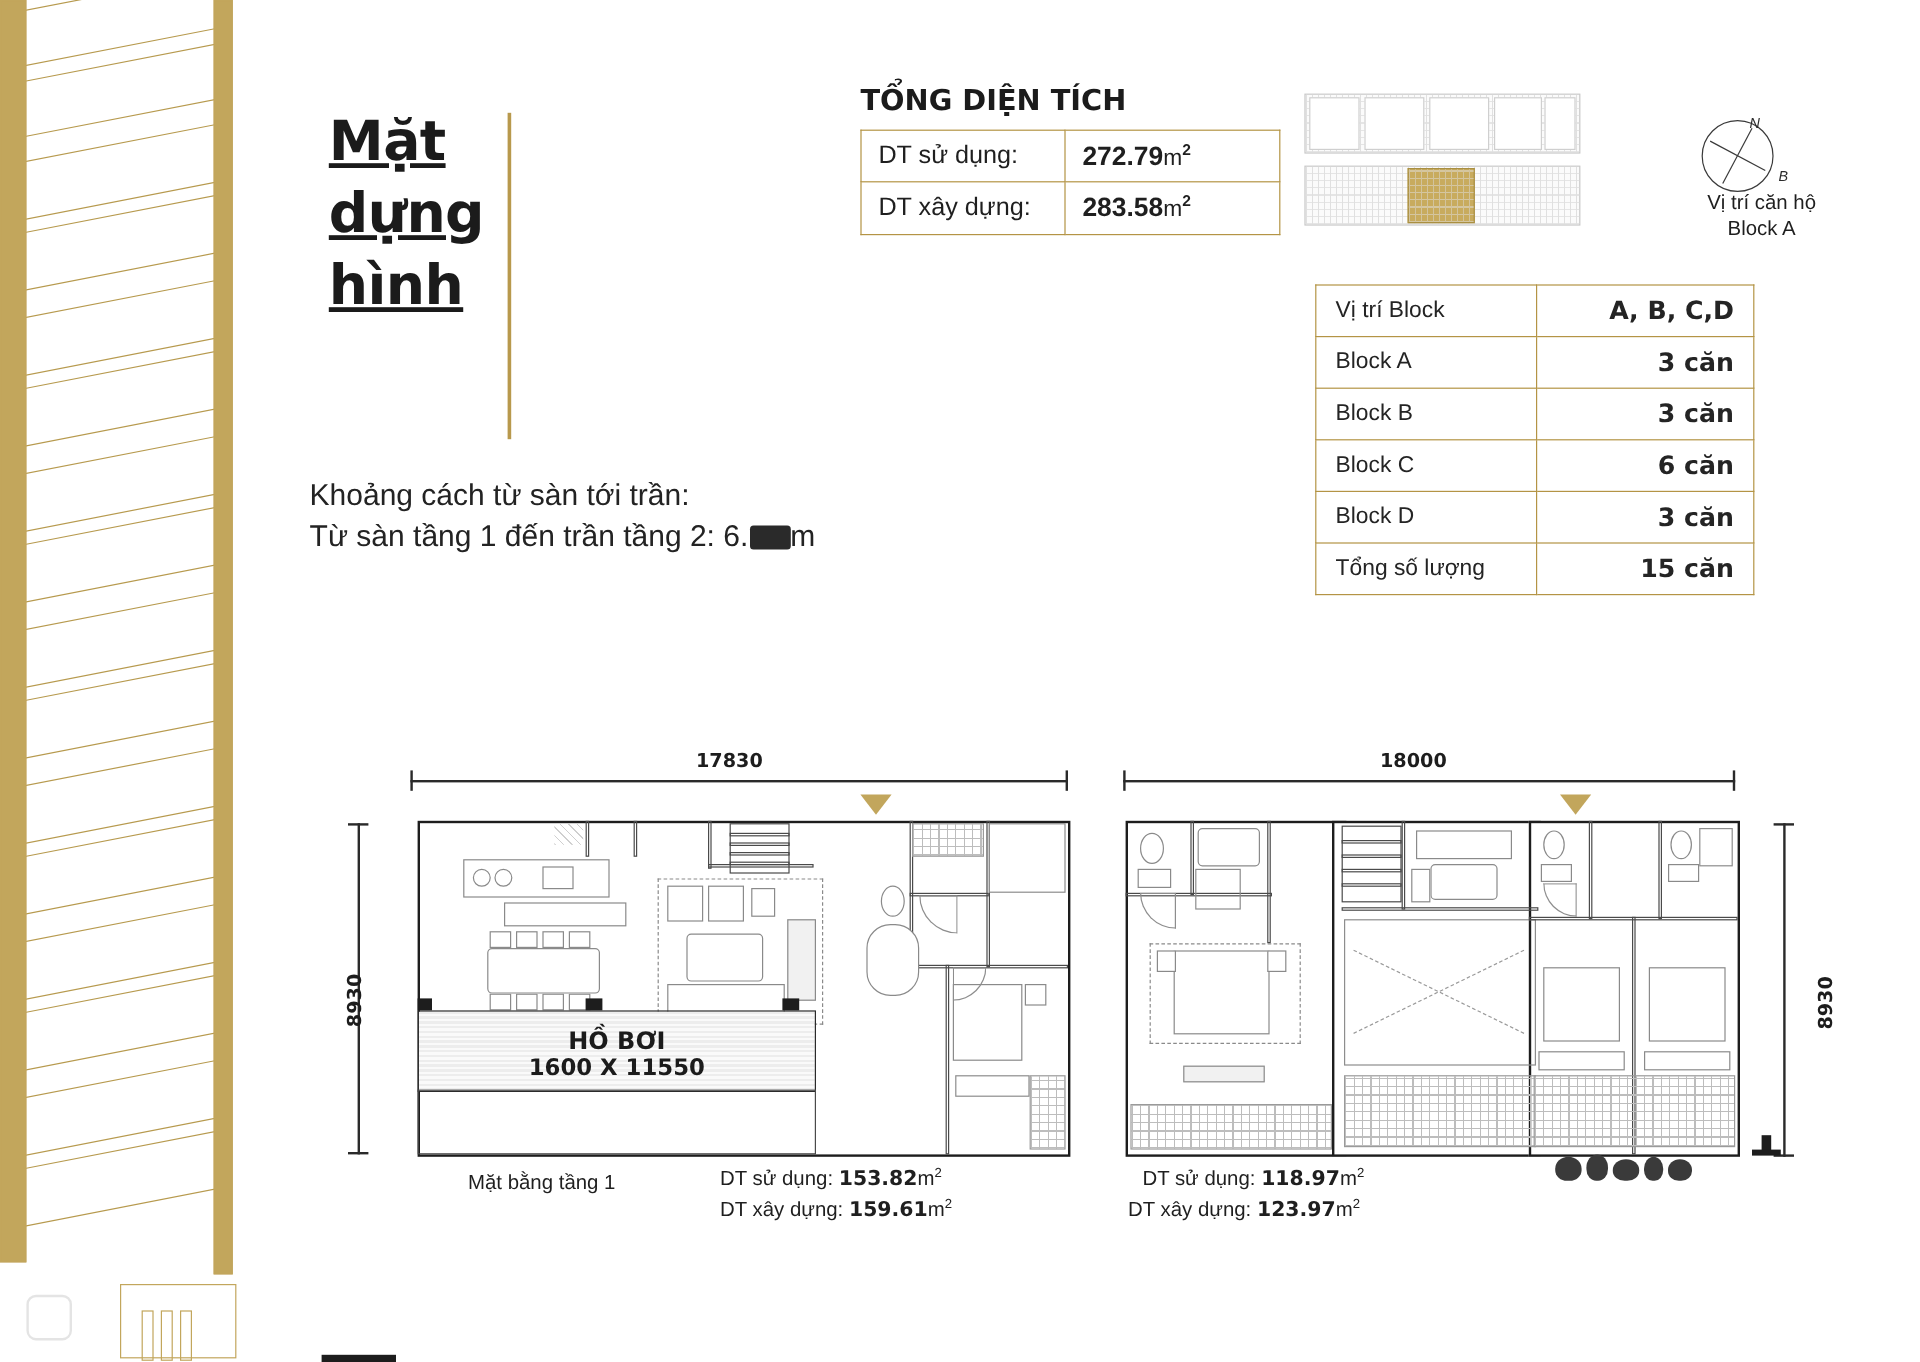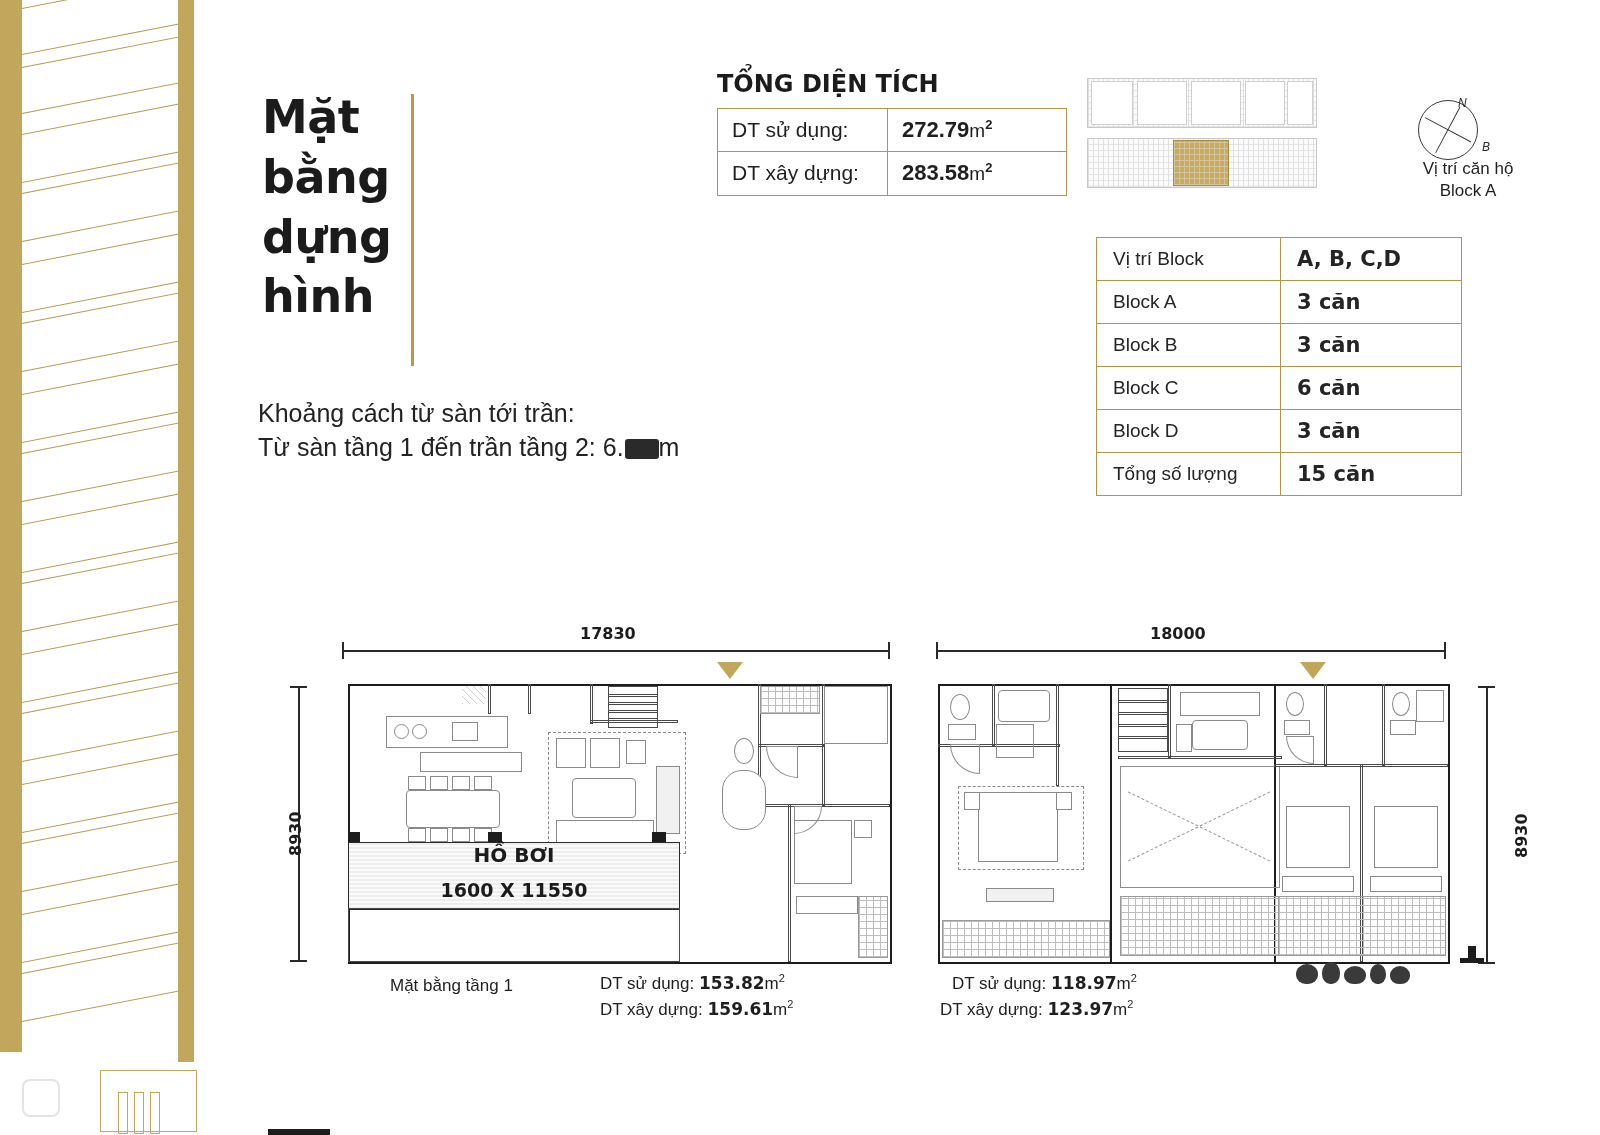--- a/index.html
+++ b/index.html
@@ -18,21 +18,21 @@
     overflow:hidden;
   }
   .step {
     position:absolute;
     border:1.5px solid #b79a4e;
     background:transparent;
   }
   .step.filled { background:#c2a65c; border-color:#c2a65c; }
 
   
-  .title-wrap { position:absolute; left:262px; top:88px; width:560px; }
+  .title-wrap { position:absolute; left:274px; top:88px; width:560px;text-decoration:underline; }
   .title-row { display:flex; align-items:flex-start; }
   .title-left {
     font-family:"DejaVu Sans", sans-serif;
     font-weight:700;
     font-size:46px;
     line-height:1.30;
     color:#1b1b1b;
     letter-spacing:-0.5px;
   }
   .title-div {
@@ -134,20 +134,21 @@
   .block-table td {
     border:1px solid #b49445;
     padding:9px 16px;
     font-size:19px;
     color:#242424;
     height:21px;
   }
   .block-table td.v {
     font-weight:700; font-size:21px; width:148px;
     font-family:"DejaVu Sans", sans-serif;
+    text-align:right;
   }
 
   
   .plan { position:absolute; }
   .plan-outline {
     position:absolute;
     border:2.5px solid #1d1d1d;
     background:#ffffff;
   }
   .thin { position:absolute; border:1px solid #4a4a4a; }
@@ -242,21 +243,20 @@
   <div class="step" style="left:134px; top:1092px; width:8px; height:40px; transform:none; border-color:#c2a65c;"></div>
   <div class="step" style="left:150px; top:1092px; width:8px; height:40px; transform:none; border-color:#c2a65c;"></div>
 </div>
 <div class="wm"></div>
 <div class="bottom-bar"></div>
 
 <div class="title-wrap">
   <div class="title-row">
     <div class="title-left">
       <div>Mặt</div>
-      <div>bằng</div>
       <div>dựng</div>
       <div>hình</div>
     </div>
     <div class="title-div"></div>
   </div>
 </div>
 
 <div class="height-notes">
   <div>Khoảng cách từ sàn tới trần:</div>
   <div>
@@ -403,21 +403,21 @@
   <div class="furn" style="left:564px; top:200px; width:16px; height:16px;"></div>
   <div class="thin2" style="left:504px; top:186px; width:26px; height:26px; border-radius:0 0 100% 0;"></div>
   <div class="thin2" style="left:506px; top:276px; width:60px; height:16px;"></div>
   <div class="grid-furn" style="left:568px; top:276px; width:28px; height:60px;"></div>
 
   <div class="fill-dark" style="left:198px; top:212px; width:14px; height:10px;"></div>
   <div class="fill-dark" style="left:362px; top:212px; width:14px; height:10px;"></div>
   <div class="fill-dark" style="left:58px; top:212px; width:12px; height:10px;"></div>
 
   <div class="pool" style="left:58px; top:222px; width:330px; height:66px;">
-    <div class="pool-label" style="top:0; font-size:20px;">HỒ BƠI</div>
+    <div class="pool-label" style="top:12px; font-size:20px;">HỒ BƠI</div>
     <div class="pool-label" style="top:36px; font-size:19px;">1600 X 11550</div>
   </div>
   <div class="thin" style="left:58px; top:288px; width:330px; height:52px;"></div>
 
   <div class="caption" style="left:100px; top:356px;">Mặt bằng tầng 1</div>
   <div class="caption" style="left:310px; top:352px;">
     <span>DT sử dụng:</span>
     <b>153.82</b><span>m</span><sup>2</sup>
   </div>
   <div class="caption" style="left:310px; top:378px;">

